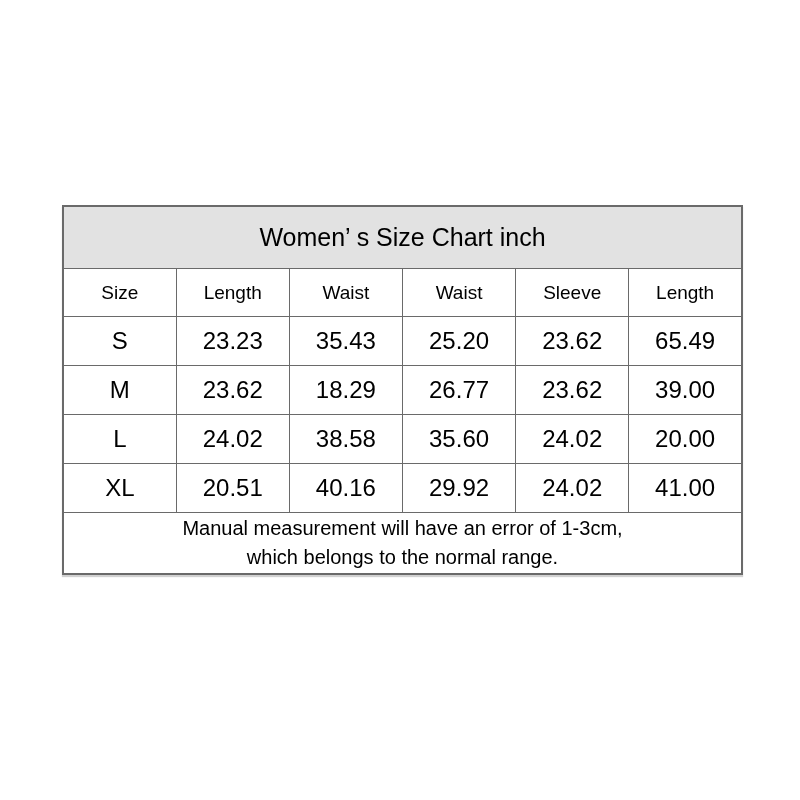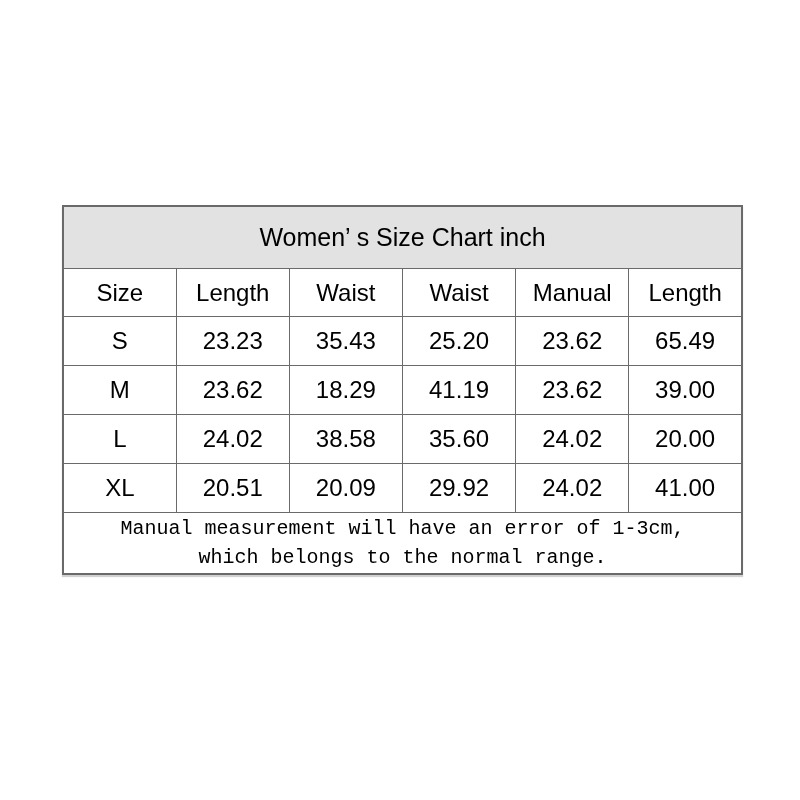--- a/index.html
+++ b/index.html
@@ -38,78 +38,77 @@
     padding: 0;
     color: var(--text, #000000);
   }
   td.title-cell {
     background: var(--header-bg, #e2e2e2);
     height: 61px;
     font-size: 25px;
   }
   tr.header-row td {
     height: 47px;
-    font-size: 24px;
+    font-size: 19px;
   }
   tr.data-row td {
     height: 48px;
     font-size: 24px;
   }
   td.note-cell {
     height: 60px;
     font-size: 20px;
     line-height: 29px;
-    font-family: Liberation Mono, monospace;
   }
 </style>
 </head>
 <body>
 
 <div class="canvas">
   <table class="size-chart">
     <tbody>
       <tr>
         <td colspan="6" class="title-cell">Women’ s Size Chart inch</td>
       </tr>
       <tr class="header-row">
         <td>Size</td>
         <td>Length</td>
         <td>Waist</td>
         <td>Waist</td>
-        <td>Manual</td>
+        <td>Sleeve</td>
         <td>Length</td>
       </tr>
       <tr class="data-row">
         <td>S</td>
         <td>23.23</td>
         <td>35.43</td>
         <td>25.20</td>
         <td>23.62</td>
         <td>65.49</td>
       </tr>
       <tr class="data-row">
         <td>M</td>
         <td>23.62</td>
         <td>18.29</td>
-        <td>41.19</td>
+        <td>26.77</td>
         <td>23.62</td>
         <td>39.00</td>
       </tr>
       <tr class="data-row">
         <td>L</td>
         <td>24.02</td>
         <td>38.58</td>
         <td>35.60</td>
         <td>24.02</td>
         <td>20.00</td>
       </tr>
       <tr class="data-row">
         <td>XL</td>
         <td>20.51</td>
-        <td>20.09</td>
+        <td>40.16</td>
         <td>29.92</td>
         <td>24.02</td>
         <td>41.00</td>
       </tr>
       <tr>
         <td colspan="6" class="note-cell">
           <div>Manual measurement will have an error of 1-3cm,</div>
           <div>which belongs to the normal range.</div>
         </td>
       </tr>

